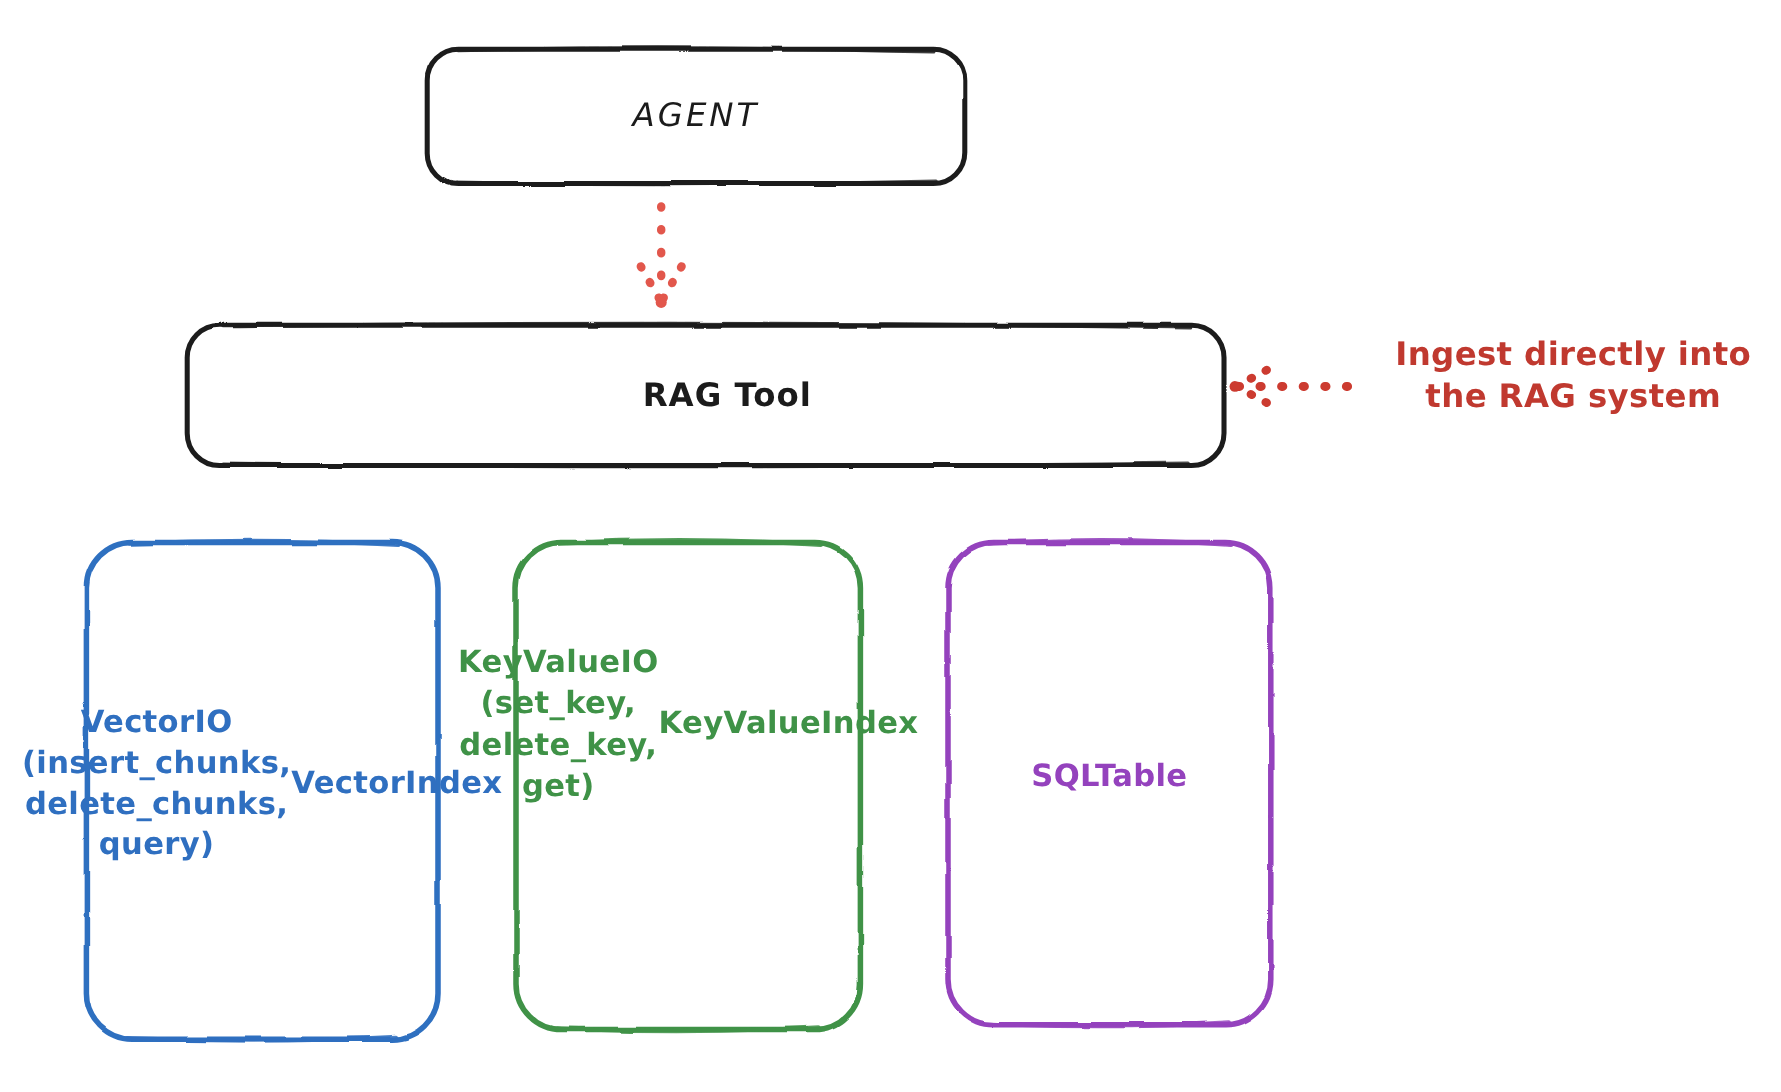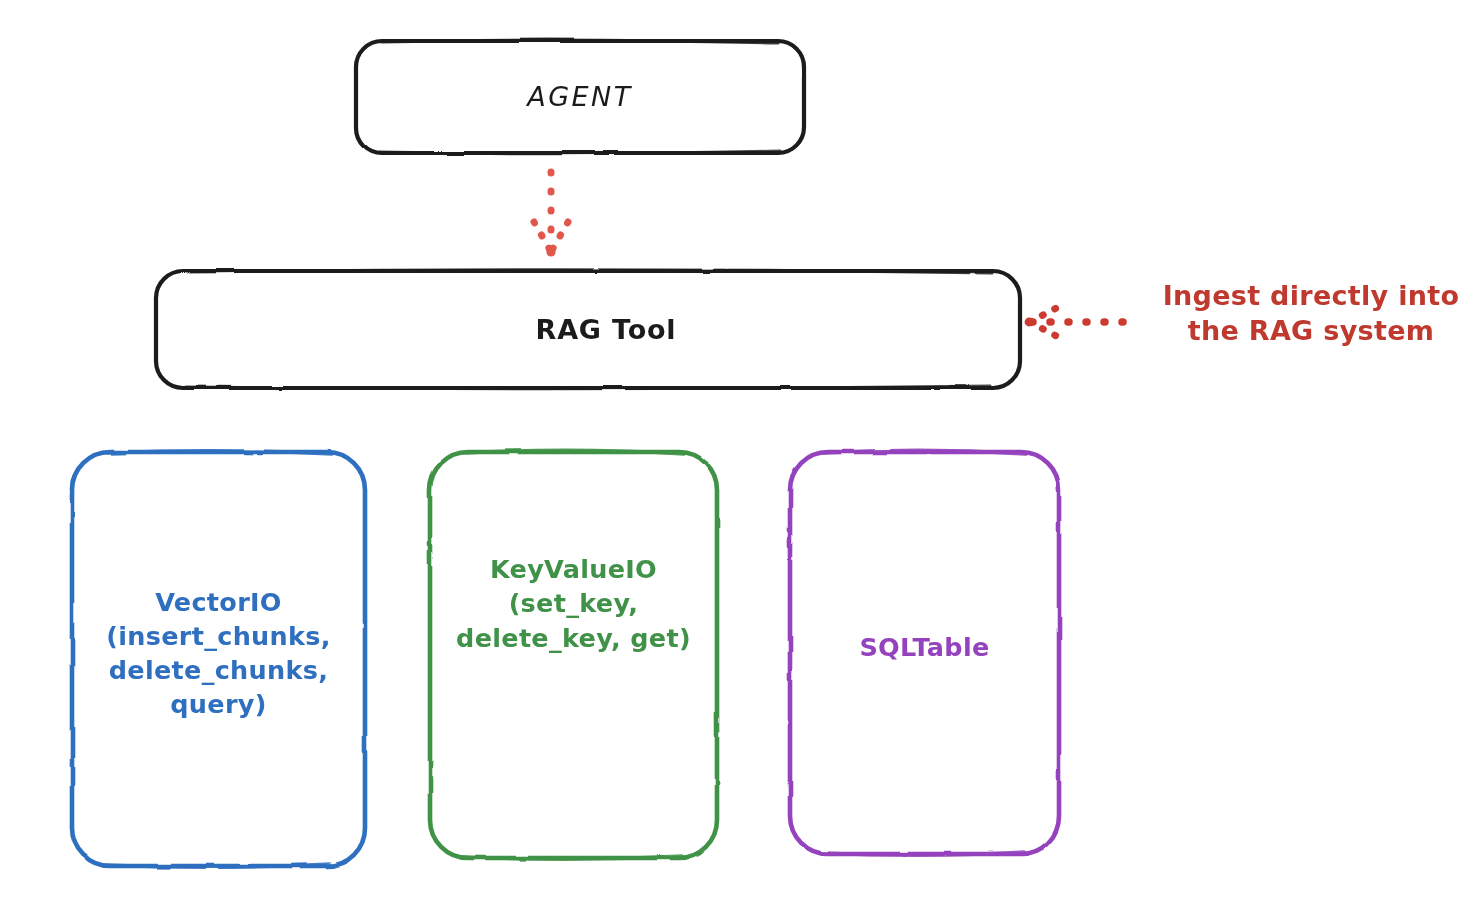--- a/index.html
+++ b/index.html
@@ -196,29 +196,31 @@
   <div class="node-label">RAG Tool</div>
 </div>
 
 <div class="node" id="vectorio-node">
   <div class="api-inner">
     <div class="api-label">VectorIO
 (insert_chunks,
 delete_chunks,
 query)</div>
     <div class="api-gap"></div>
+    <div class="api-label">VectorIndex</div>
   </div>
 </div>
 
 <div class="node" id="keyvalueio-node">
   <div class="api-inner">
     <div class="api-label">KeyValueIO
 (set_key,
 delete_key, get)</div>
     <div class="api-gap"></div>
+    <div class="api-label">KeyValueIndex</div>
   </div>
 </div>
 
 <div class="node" id="relationalio-node">
   <div class="api-inner">
     <div class="api-gap"></div>
     <div class="api-label">SQLTable</div>
   </div>
 </div>
 

